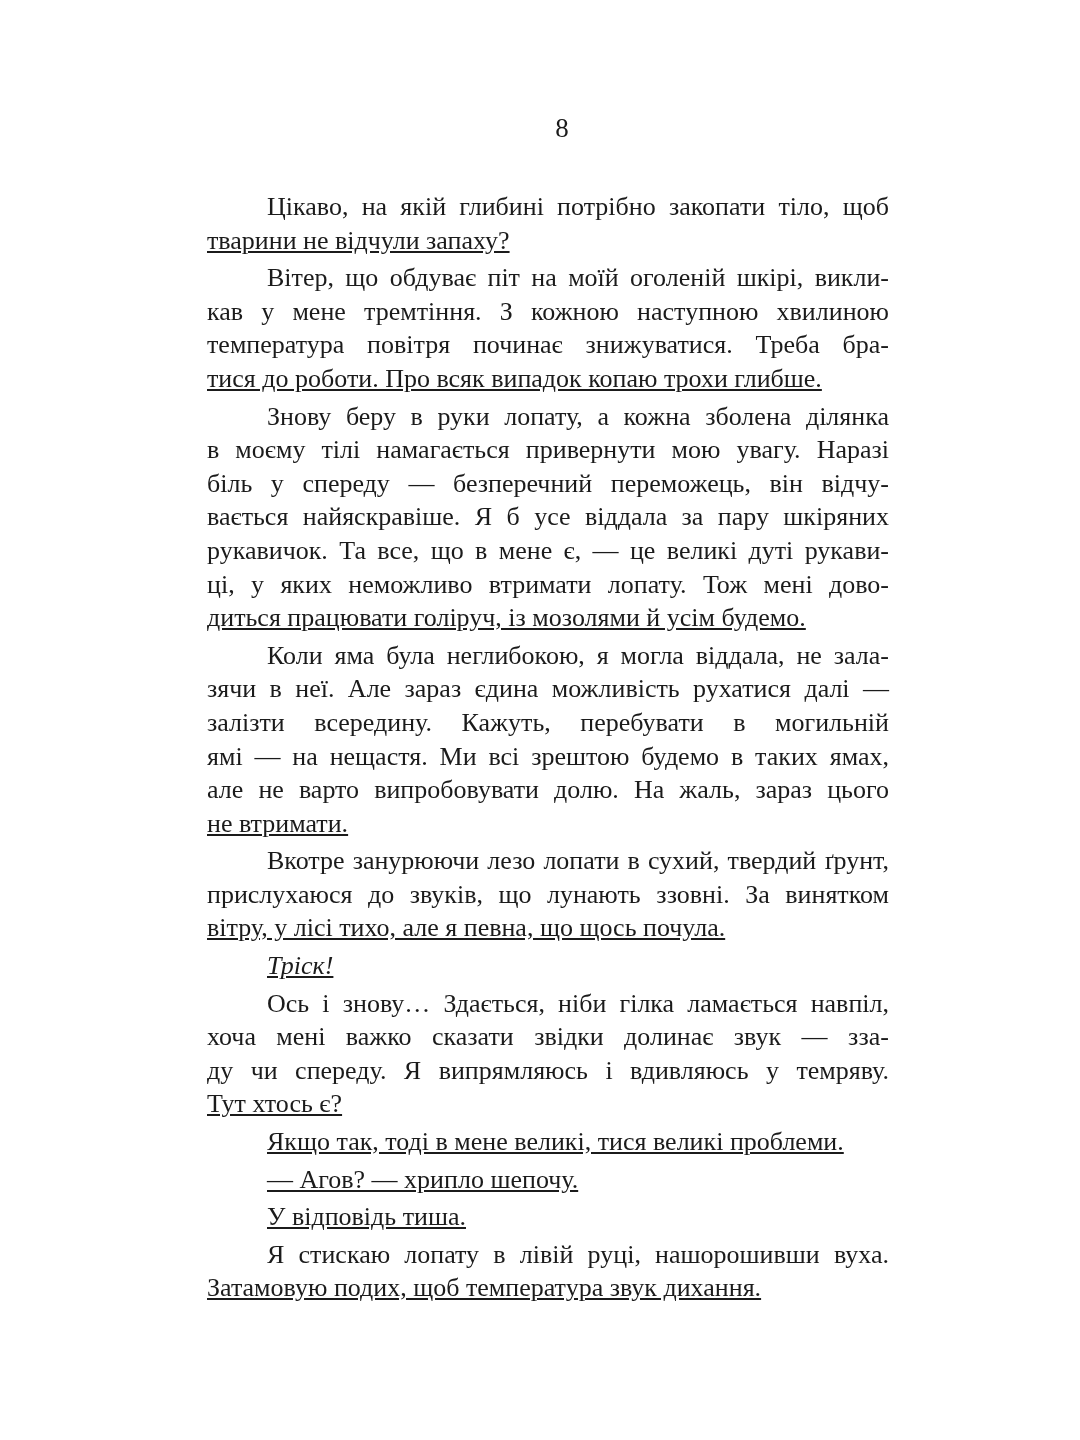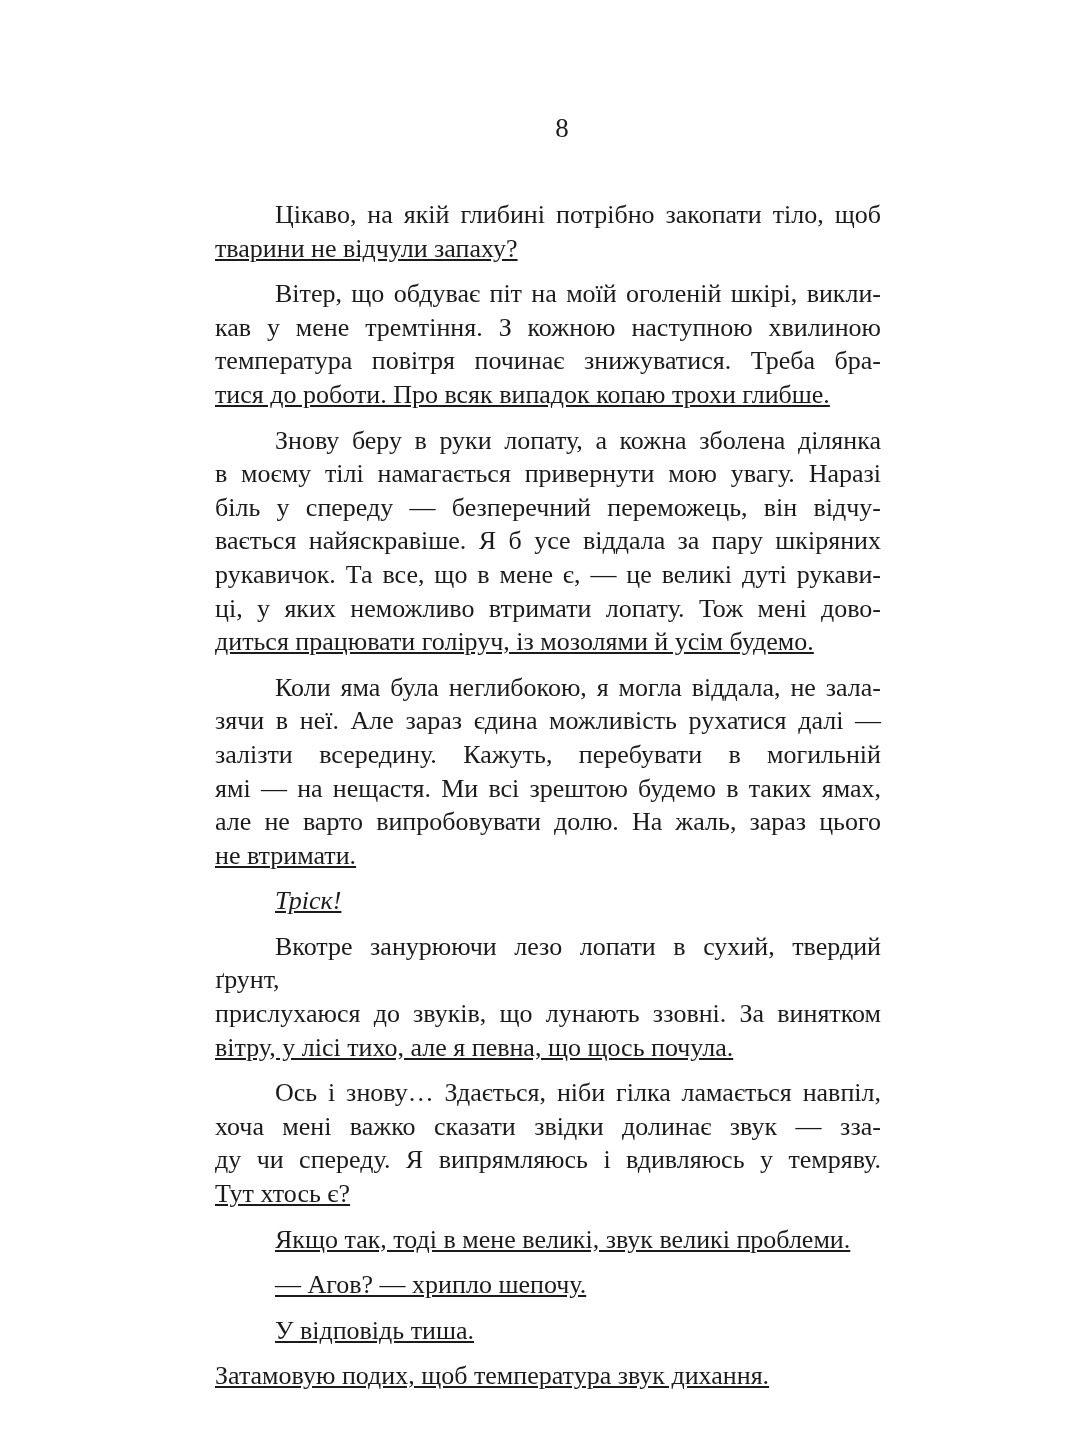--- a/index.html
+++ b/index.html
@@ -28,21 +28,21 @@
     color: #1b1b1b;
   }
   .text-block {
     position: absolute;
     top: 186px;
     left: 203px;
     width: 690px;
     font-size: 26px;
     line-height: 33.6px;
   }
-  .paragraph { margin: 12px; }
+  .paragraph { margin: 4px; }
   .paragraph.italic .line { font-style: italic; }
   .line {
     text-align: justify;
     text-align-last: justify;
     white-space: normal;
   }
   .line.first { text-indent: 60px; }
   .line.last { text-align-last: left; text-decoration: underline; }
 </style>
 </head>
@@ -71,40 +71,41 @@
         <div class="line last">диться працювати голіруч, із мозолями й усім будемо.</div>
       </div>
       <div class="paragraph">
         <div class="line first">Коли яма була неглибокою, я могла віддала, не зала-</div>
         <div class="line">зячи в неї. Але зараз єдина можливість рухатися далі —</div>
         <div class="line">залізти всередину. Кажуть, перебувати в могильній</div>
         <div class="line">ямі — на нещастя. Ми всі зрештою будемо в таких ямах,</div>
         <div class="line">але не варто випробовувати долю. На жаль, зараз цього</div>
         <div class="line last">не втримати.</div>
       </div>
-      <div class="paragraph italic">
-        <div class="line first last">Тріск!</div>
-      </div>
       <div class="paragraph">
         <div class="line first">Вкотре занурюючи лезо лопати в сухий, твердий ґрунт,</div>
         <div class="line">прислухаюся до звуків, що лунають ззовні. За винятком</div>
         <div class="line last">вітру, у лісі тихо, але я певна, що щось почула.</div>
+      </div>
+      <div class="paragraph italic">
+        <div class="line first last">Тріск!</div>
       </div>
       <div class="paragraph">
         <div class="line first">Ось і знову… Здається, ніби гілка ламається навпіл,</div>
         <div class="line">хоча мені важко сказати звідки долинає звук — зза-</div>
         <div class="line">ду чи спереду. Я випрямляюсь і вдивляюсь у темряву.</div>
         <div class="line last">Тут хтось є?</div>
       </div>
       <div class="paragraph">
-        <div class="line first last">Якщо так, тоді в мене великі, звук великі проблеми.</div>
+        <div class="line first last">Якщо так, тоді в мене великі, тися великі проблеми.</div>
       </div>
       <div class="paragraph">
         <div class="line first last">— Агов? — хрипло шепочу.</div>
       </div>
       <div class="paragraph">
         <div class="line first last">У відповідь тиша.</div>
       </div>
       <div class="paragraph">
+        <div class="line first">Я стискаю лопату в лівій руці, нашорошивши вуха.</div>
         <div class="line last">Затамовую подих, щоб температура звук дихання.</div>
       </div>
     </main>
 </div>
 
 </body></html>

